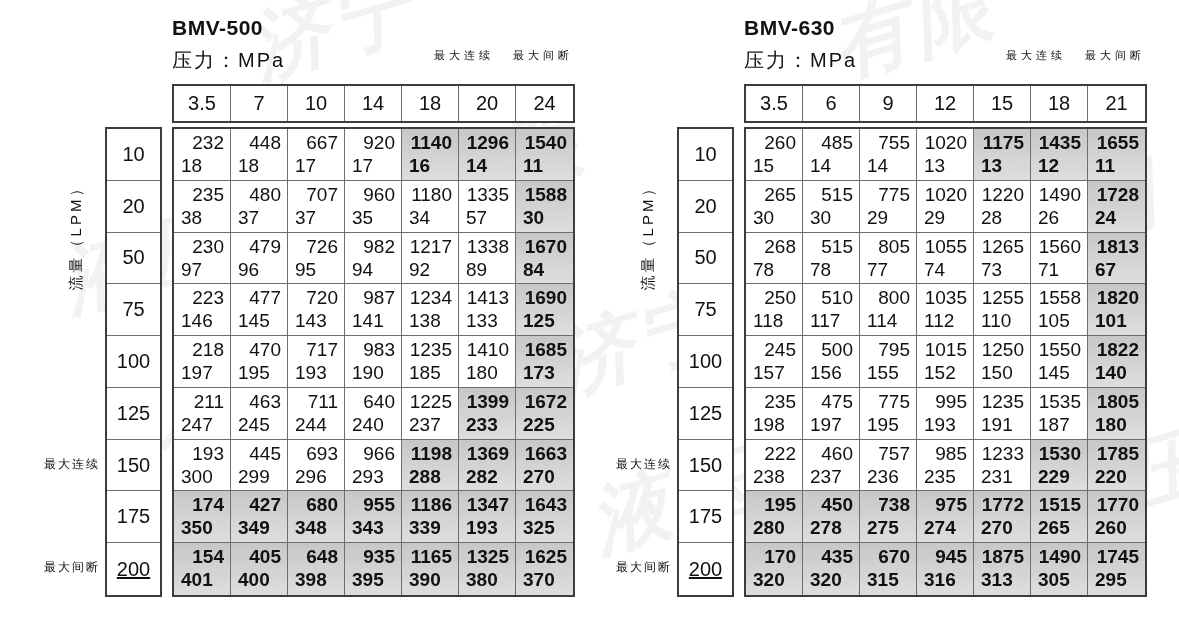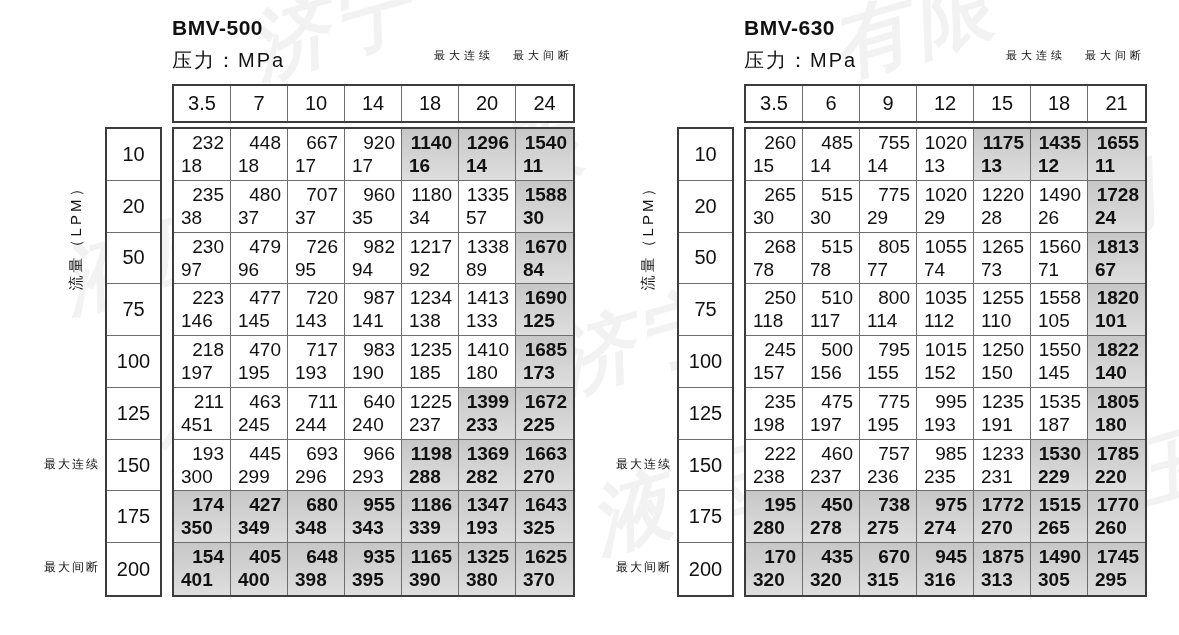--- a/index.html
+++ b/index.html
@@ -45,21 +45,21 @@
   
   .flowcol{
     position:absolute;left:105px;top:127px;width:53px;height:466px;
     display:grid;grid-template-rows:repeat(9,1fr);
     border:2px solid #3c3c3c;background:#fff;
   }
   .fcell{
     display:flex;align-items:center;justify-content:center;
     font-size:20px;border-bottom:1px solid #6e6e6e;
   }
-  .fcell:last-child{border-bottom:none;}
+  .fcell:last-child{border-bottom:none;text-decoration:underline;}
   
   .grid{
     position:absolute;left:172px;top:127px;width:399px;height:466px;
     display:grid;grid-template-columns:repeat(7,1fr);grid-template-rows:repeat(9,1fr);
     border:2px solid #3c3c3c;background:#fff;
   }
   .cell{font-size:19px;line-height:23px;padding-top:2px;}
   .cell.br{border-right:1px solid #6e6e6e;}
   .cell.bb{border-bottom:1px solid #6e6e6e;}
   .cell.sh{background:linear-gradient(180deg,#c7c7c7 0%,#dedede 100%);font-weight:bold;}
@@ -257,21 +257,21 @@
       <div class="cell br bb">
         <span class="t">1410</span>
         <span class="b">180</span>
       </div>
       <div class="cell bb sh">
         <span class="t">1685</span>
         <span class="b">173</span>
       </div>
       <div class="cell br bb">
         <span class="t">211</span>
-        <span class="b">451</span>
+        <span class="b">247</span>
       </div>
       <div class="cell br bb">
         <span class="t">463</span>
         <span class="b">245</span>
       </div>
       <div class="cell br bb">
         <span class="t">711</span>
         <span class="b">244</span>
       </div>
       <div class="cell br bb">

